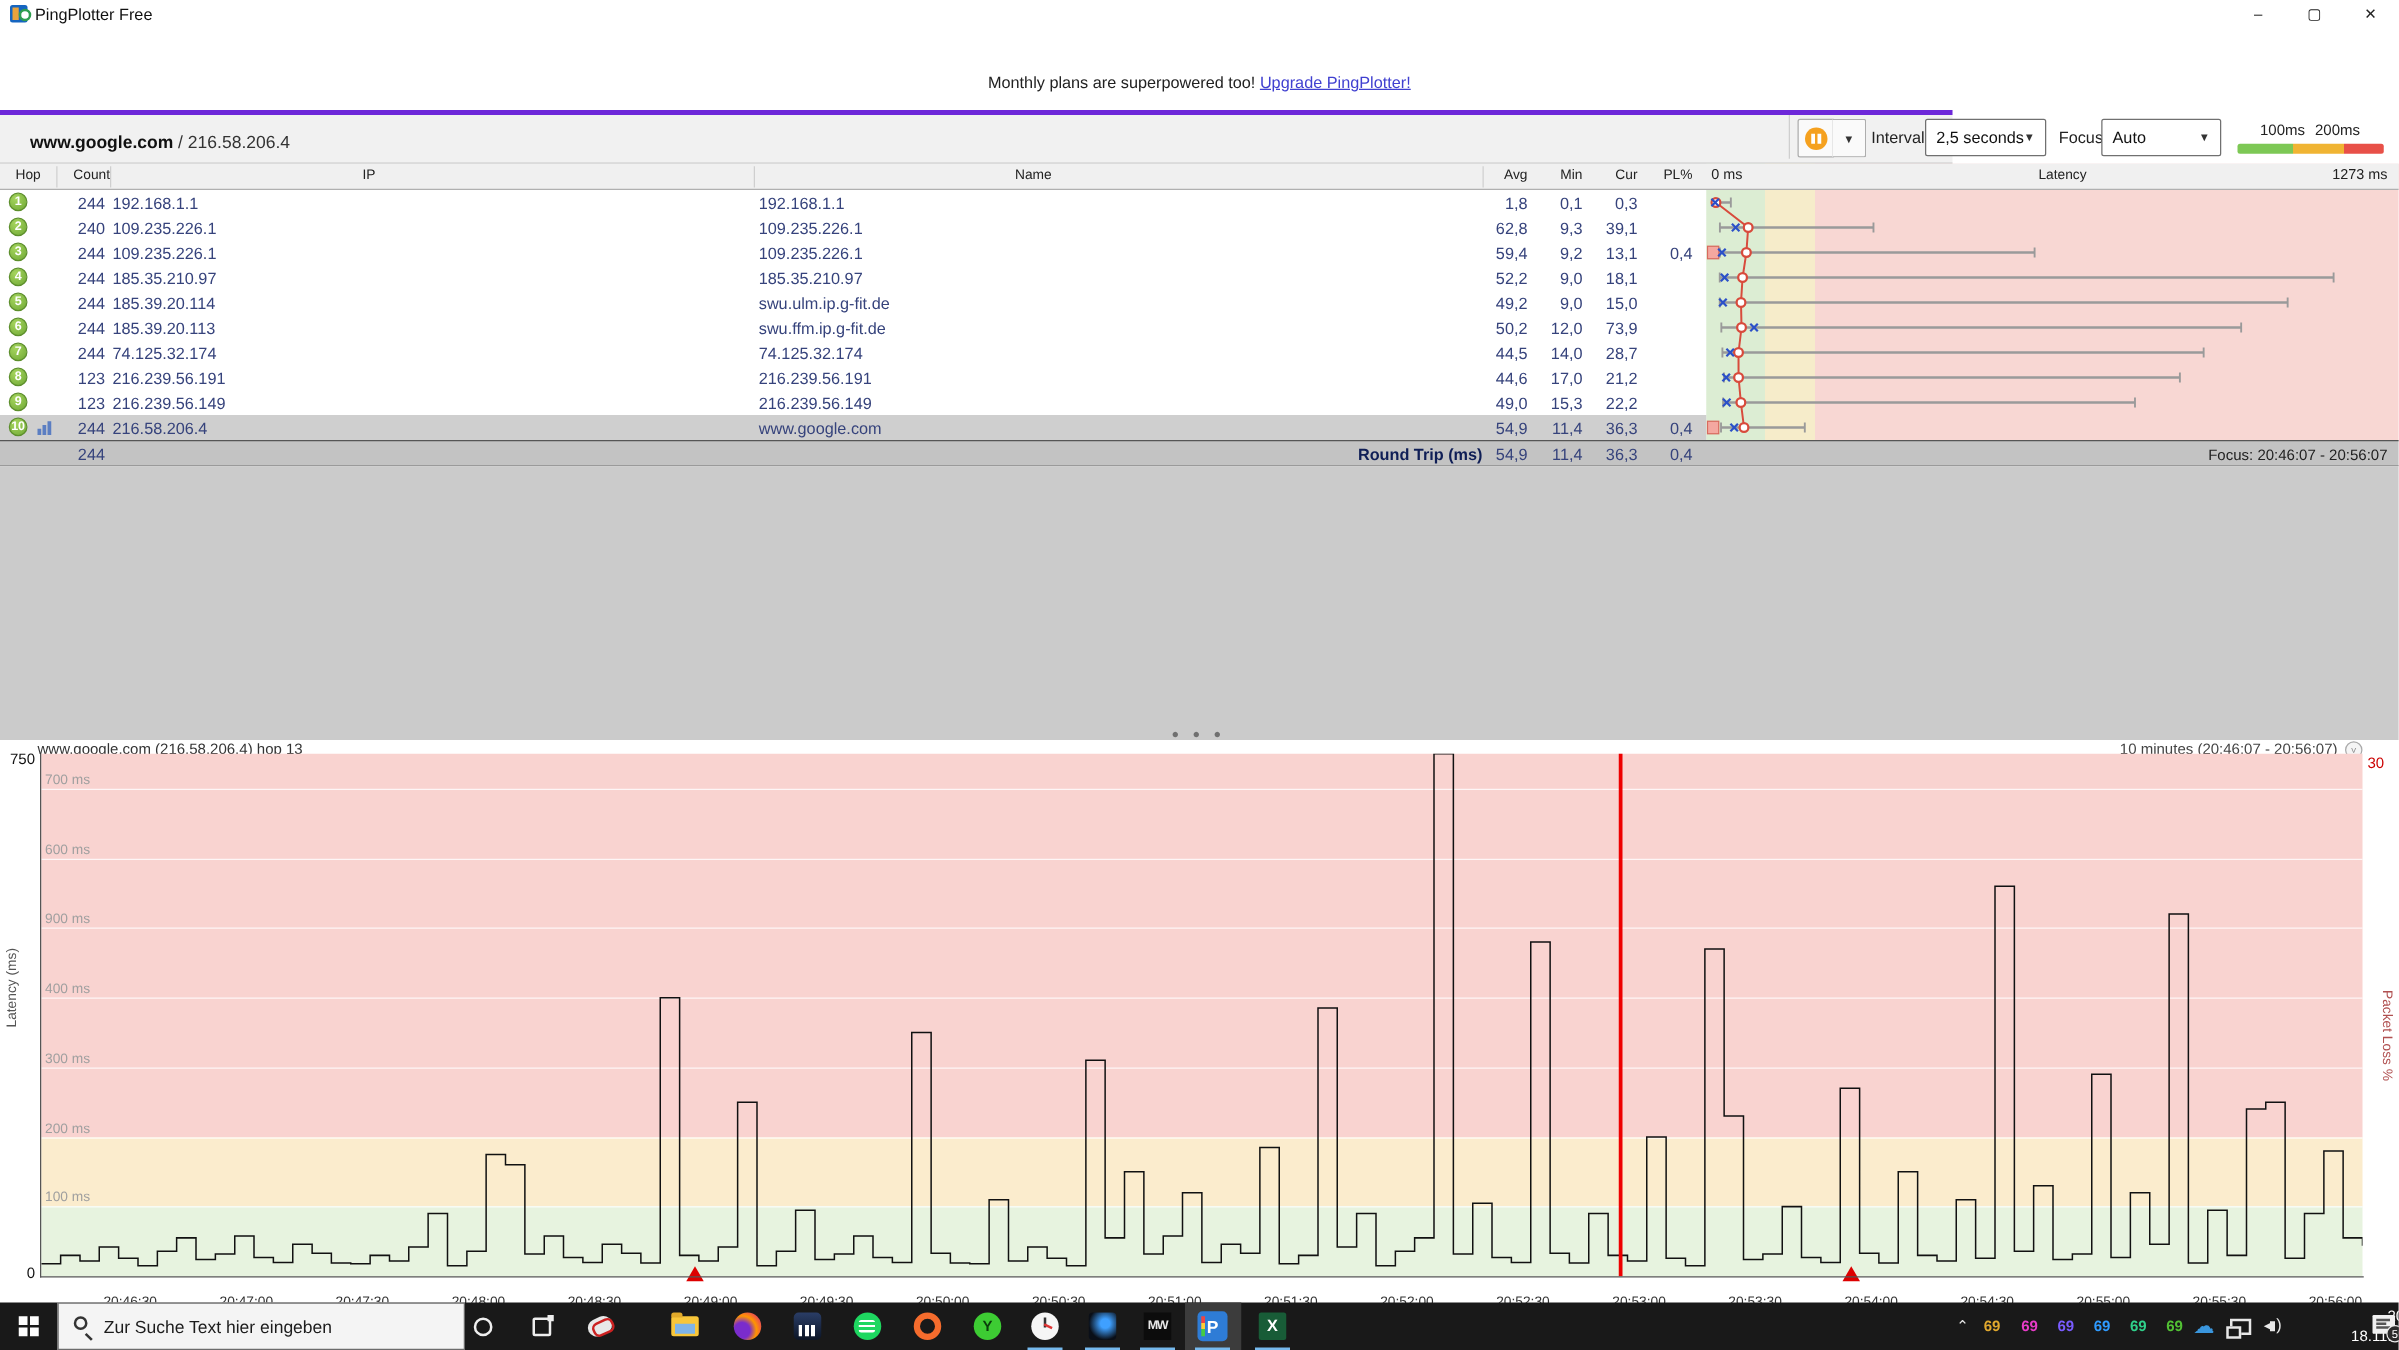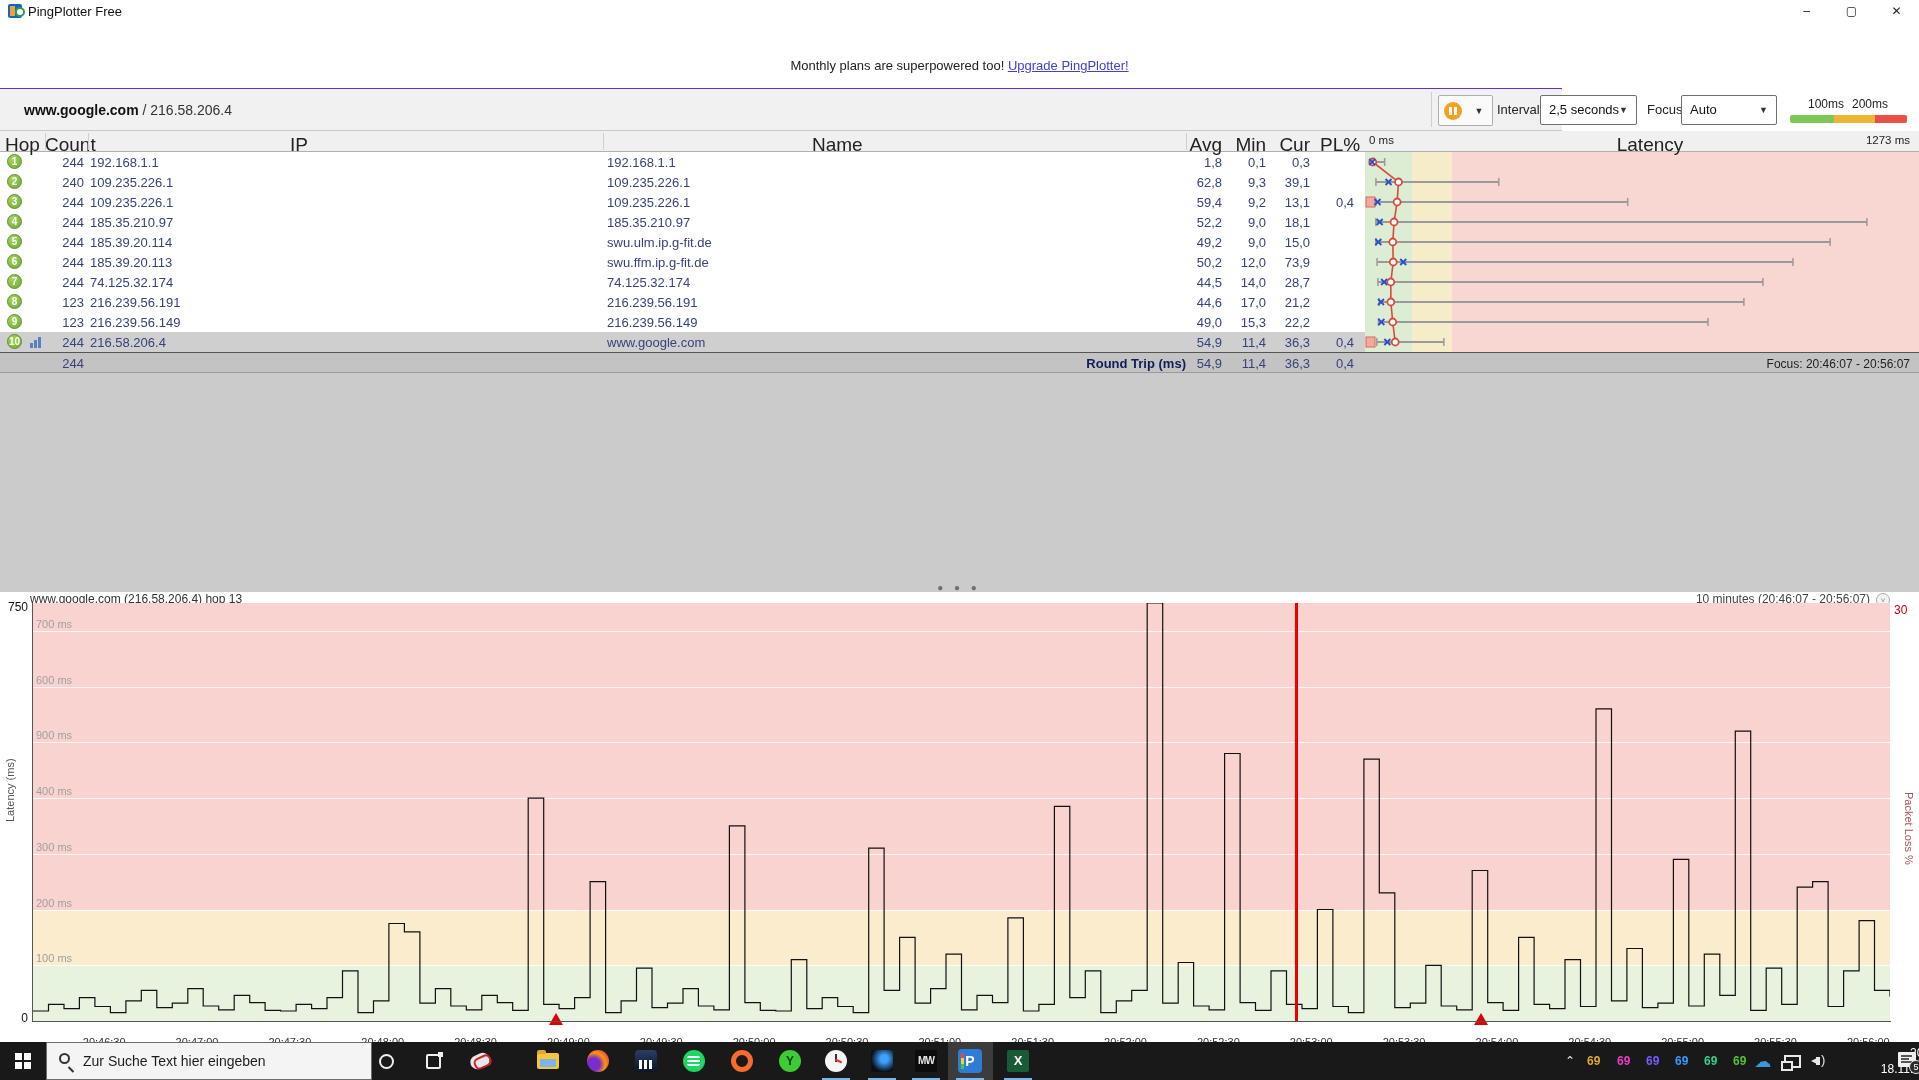--- a/index.html
+++ b/index.html
@@ -19,39 +19,39 @@
   
   .menubar { left:0; top:22px; width:1919px; height:24px; background:#fff; }
   .menu-item { top:4px; font-size:13px; color:#222; padding:2px 4px; }
 
   
   .banner { left:0; top:46px; width:1757px; height:42px; background:#fff; text-align:center; }
   .banner-inner { position:absolute; left:0; top:12px; width:1919px; font-size:13px; color:#222; }
   .banner-link { color:#4040d0; text-decoration:underline; }
 
   
-  .targetbar { left:0; top:88px; width:1562px; height:43px; background:#f1f1f1; border-top:1px solid #6d28d9; border-bottom:1px solid #c9c9c9; }
+  .targetbar { left:0; top:88px; width:1562px; height:43px; background:#f1f1f1; border-top:4px solid #6d28d9; border-bottom:1px solid #c9c9c9; }
   .target-text { left:24px; top:13px; font-size:14px; color:#333; }
   .target-host { font-weight:bold; color:#111; }
   .tb-divider { left:1431px; top:92px; width:1px; height:35px; background:#cfcfcf; }
   .btn { background:#fafafa; border:1px solid #adadad; }
   .pause-btn { left:1438px; top:95px; width:29px; height:31px; border-radius:2px 0 0 2px; }
   .pause-circle { position:absolute; left:5px; top:6px; width:18px; height:18px; border-radius:50%; background:#f5a11f; }
   .pause-circle:before, .pause-circle:after { content:""; position:absolute; top:5px; width:3px; height:8px; background:#fff; }
   .pause-circle:before { left:5px; } .pause-circle:after { left:10px; }
   .pause-drop { left:1466px; top:95px; width:27px; height:31px; border-left:none; border-radius:0 2px 2px 0; text-align:center; line-height:31px; font-size:9px; color:#333; }
   .tb-label { top:102px; font-size:13px; color:#222; }
   .combo { top:95px; height:30px; background:#fff; border:1px solid #707070; font-size:13px; color:#111; line-height:28px; padding-left:8px; border-radius:2px; }
   .combo .carrow { position:absolute; right:8px; top:0; font-size:9px; color:#333; }
   .legend-label { top:97px; font-size:12px; color:#222; }
   .legend-bar { left:1790px; top:115px; width:117px; height:8px; border-radius:2px; }
 
   
   .thead { left:0; top:131px; width:1919px; height:21px; background:#f0f0f0; border-bottom:1px solid #b0b0b0; }
-  .th { top:3px; font-size:19px; color:#222; }
+  .th { top:3px; font-size:11px; color:#222; }
   .vsep { top:2px; width:1px; height:17px; background:#cfcfcf; }
   .zonebg { left:1365px; top:131px; width:554px; height:221px;
             background:linear-gradient(to right,#dcedd3 0px,#dcedd3 47px,#f6ecca 47px,#f6ecca 87px,#f8d7d3 87px,#f8d7d3 554px); }
   .row { left:0; width:1919px; height:20px; }
   .row-hl { left:0; width:1365px; height:20px; background:#cfcfcf; }
   .cell { position:absolute; top:3px; font-size:13px; color:#36437c; white-space:nowrap; }
   .cell.r { text-align:right; }
   .hopbadge { position:absolute; left:7px; top:2px; width:15px; height:15px; border-radius:50%;
               background:radial-gradient(circle at 35% 30%,#a6d55e,#6fa835); border:1px solid #5d8f2c;
               color:#fff; font-size:10px; font-weight:bold; text-align:center; line-height:14px; }
@@ -168,21 +168,21 @@
   <div class="abs tb-label" style="left:1647px;">Focus</div>
   <div class="abs combo" style="left:1681px; width:96px;"><span>Auto</span><span class="carrow">▼</span></div>
   <div class="abs legend-label" style="left:1808px;">100ms</div>
   <div class="abs legend-label" style="left:1852px;">200ms</div>
   <div class="abs legend-bar" id="legend-bar" style="background: linear-gradient(to right, rgb(125, 200, 85) 0px, rgb(125, 200, 85) 38%, rgb(240, 180, 51) 38%, rgb(240, 180, 51) 73%, rgb(232, 80, 72) 73%);"></div>
 
   <div class="abs zonebg"></div>
 
   <div class="abs thead">
     <div class="abs th" style="left:0; width:45px; text-align:center;">Hop</div>
-    <div class="abs th" style="left:45px; width:43px; text-align:left;">Count</div>
+    <div class="abs th" style="left:45px; width:43px; text-align:right;">Count</div>
     <div class="abs th" style="left:290px;text-align:center;">IP</div>
     <div class="abs th" style="left:812px;">Name</div>
     <div class="abs th" style="left:1186px; width:36px; text-align:right;">Avg</div>
     <div class="abs th" style="left:1230px; width:36px; text-align:right;">Min</div>
     <div class="abs th" style="left:1276px; width:34px; text-align:right;">Cur</div>
     <div class="abs th" style="left:1320px; width:34px; text-align:right;">PL%</div>
     <div class="abs th" style="left:1369px; font-size:11.5px;">0 ms</div>
     <div class="abs th" style="left:1600px; width:100px; text-align:center;">Latency</div>
     <div class="abs th" style="left:1810px; width:100px; text-align:right; font-size:11.5px;">1273 ms</div>
     <div class="abs vsep" style="left:45px;"></div>

